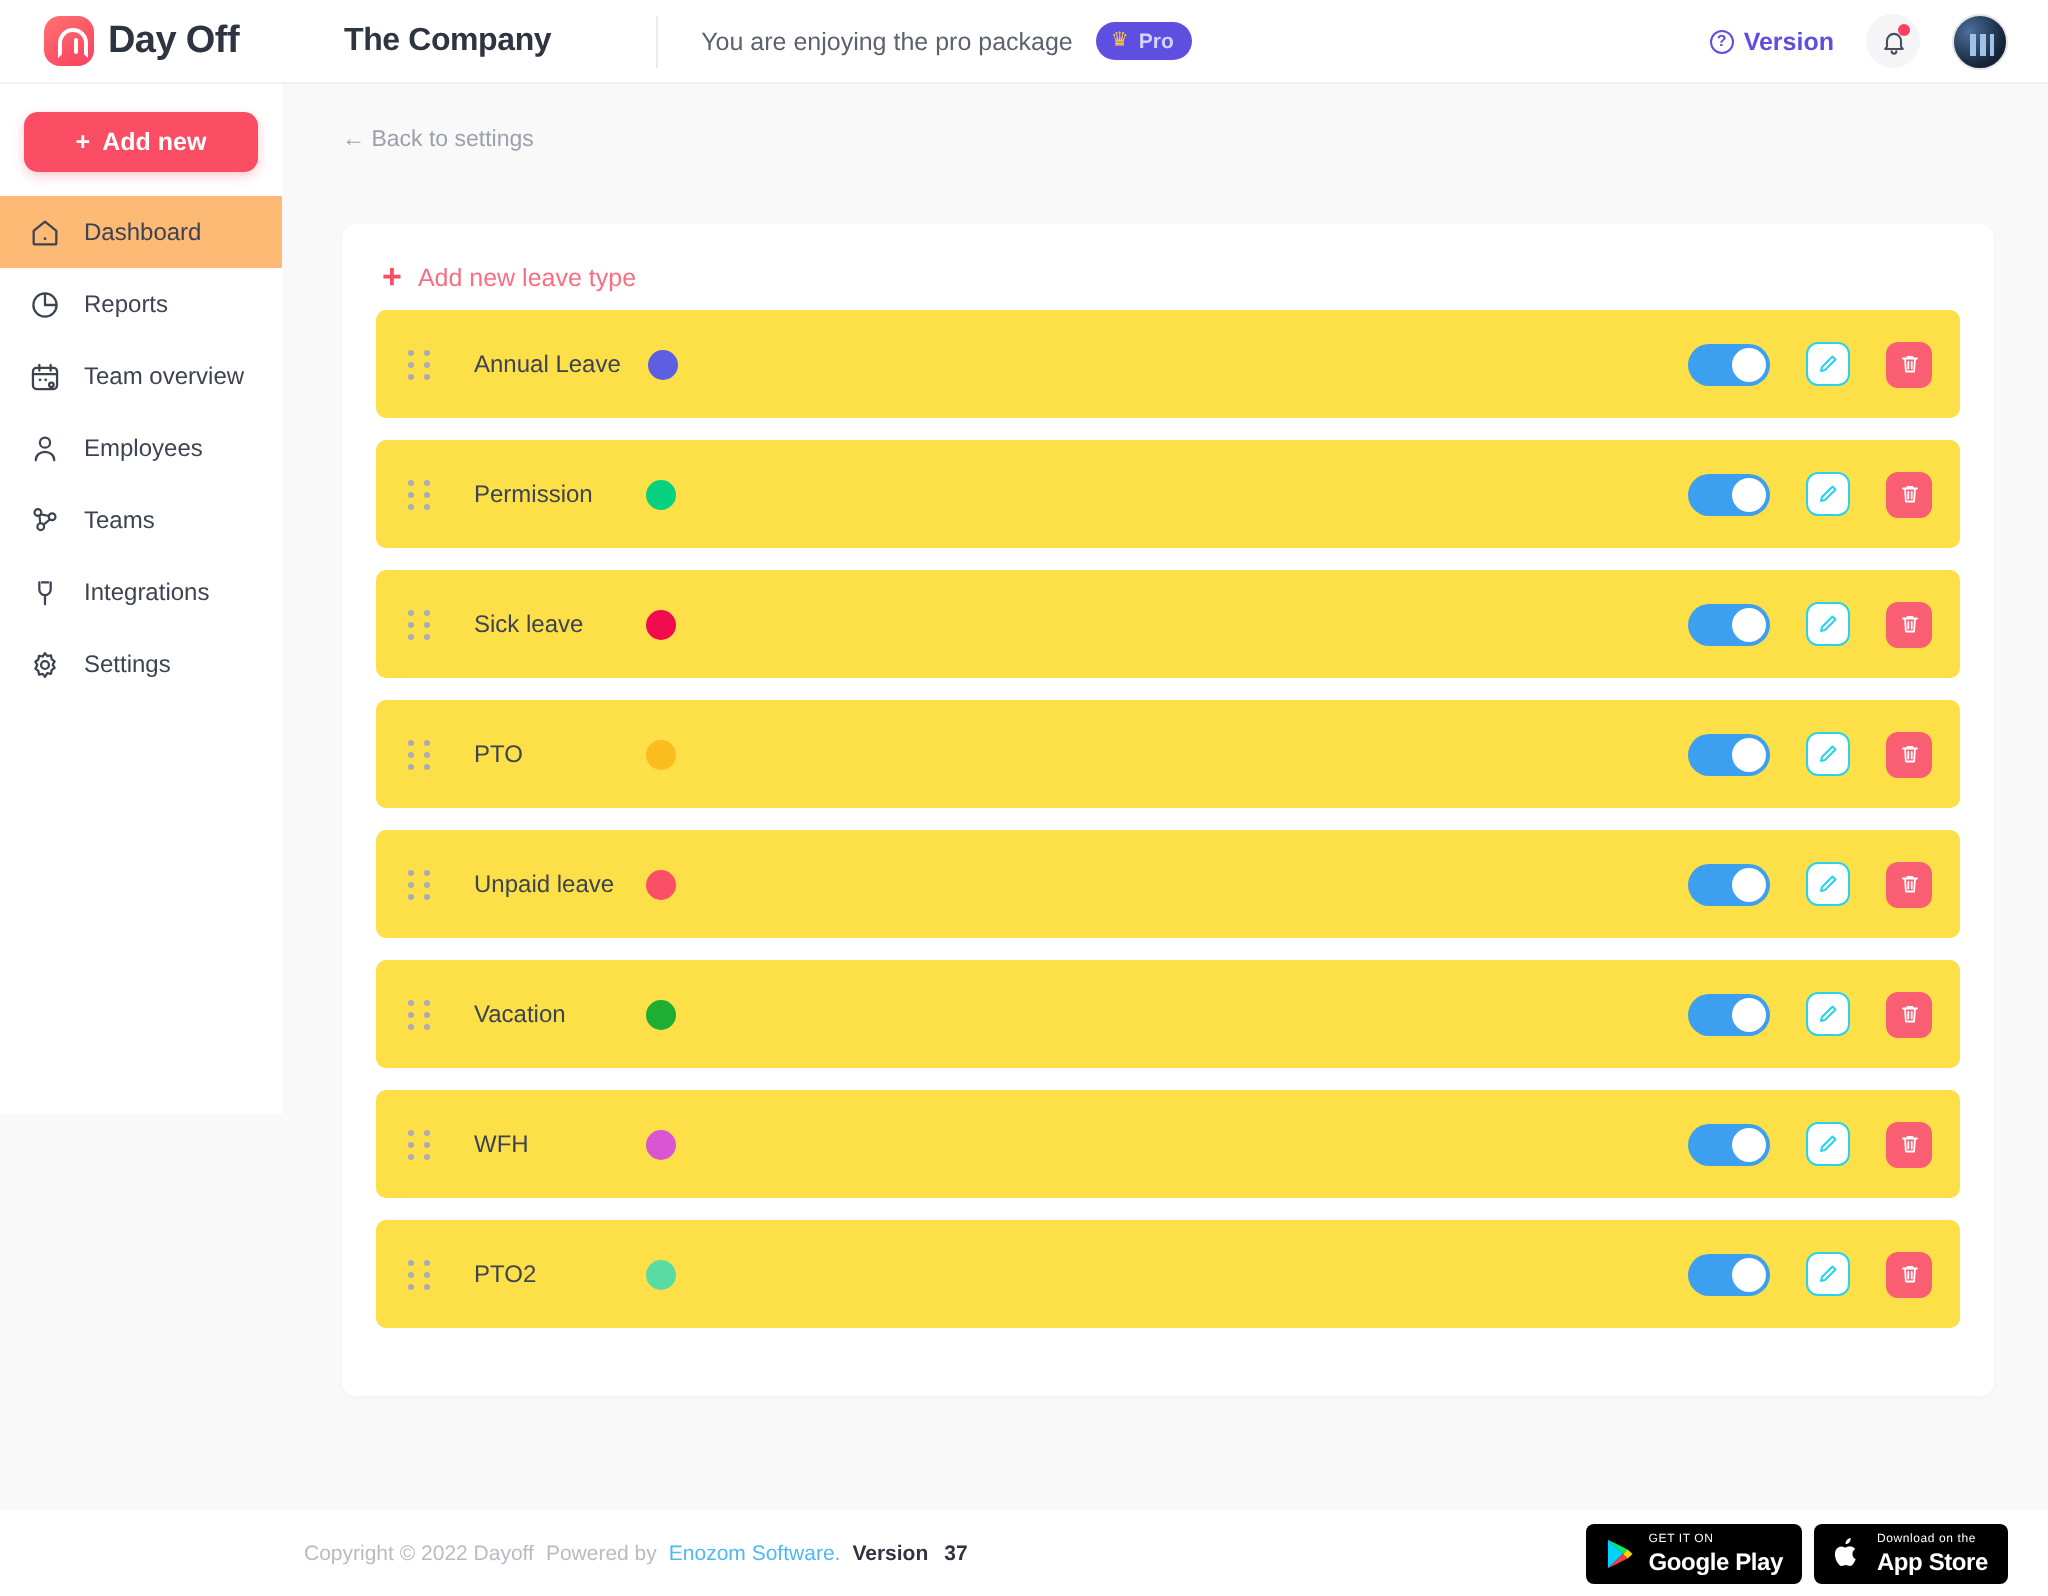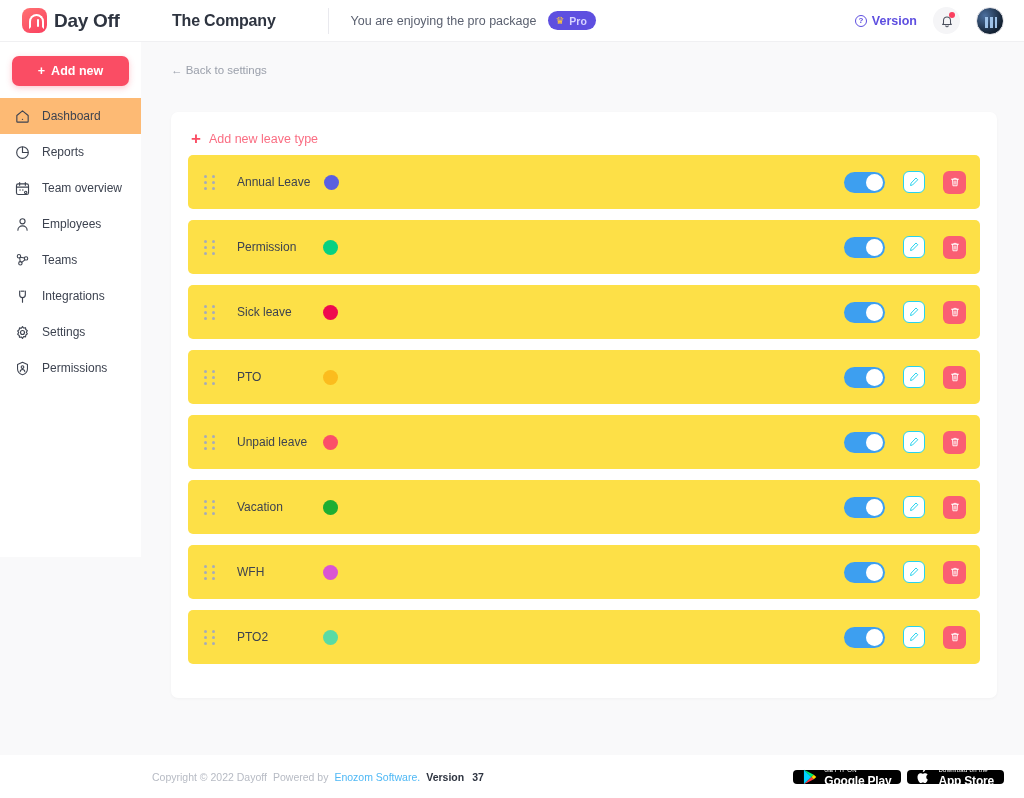--- a/index.html
+++ b/index.html
@@ -138,21 +138,21 @@
     position: absolute; left: 0; top: 755px; width: 1024px; height: 43px;
     background: #ffffff; display: flex; align-items: center;
   }
   .footer-text { display: flex; align-items: center; gap: 6px; font-size: 10.5px; padding-left: 152px; }
   .fg { color: #b7bbc4; }
   .fl { color: #4fb8f5; }
   .fv { color: #2e3440; font-weight: 700; }
   .fvn { color: #2e3440; font-weight: 700; margin-left: 2px; }
   .badges { margin-left: auto; display: flex; gap: 6px; padding-right: 20px; }
   .store {
-    height: 14px; background: #000; border-radius: 4px;
+    height: 30px; background: #000; border-radius: 4px;
     display: flex; align-items: center; gap: 6px; padding: 0 10px 0 8px; cursor: pointer;
   }
   .store .sico { width: 17px; height: 18px; flex: none; display:flex; align-items:center; justify-content:center; }
   .store .stxt { display: flex; flex-direction: column; line-height: 1; }
   .store .s1 { font-size: 6px; color: #fff; letter-spacing: 0.3px; }
   .store .s2 { font-size: 12px; color: #fff; font-weight: 700; margin-top: 2px; letter-spacing: -0.2px; }
 </style>
 </head>
 <body>
 
@@ -262,30 +262,20 @@
     <div class="nav-item">
       <span class="nav-ico">
         <svg viewBox="0 0 24 24" fill="none" stroke="currentColor" stroke-width="1.6">
             <circle cx="12" cy="12" r="2.8"></circle>
             <path d="M12 3.6l1.6 2.1 2.6-.5.5 2.6 2.1 1.6-1.4 2.3 1.4 2.3-2.1 1.6-.5 2.6-2.6-.5L12 20.4l-1.6-2.1-2.6.5-.5-2.6-2.1-1.6L6.6 12 5.2 9.7l2.1-1.6.5-2.6 2.6.5z" stroke-linejoin="round"></path>
           </svg>
       </span>
       <span>Settings</span>
     </div>
 
-    <div class="nav-item">
-      <span class="nav-ico">
-        <svg viewBox="0 0 24 24" fill="none" stroke="currentColor" stroke-width="1.5">
-            <path d="M12 3.2l7 3v6.2c0 4.3-3 7.3-7 8.4-4-1.1-7-4.1-7-8.4V6.2z" stroke-linejoin="round"></path>
-            <circle cx="12" cy="10" r="1.9"></circle>
-            <path d="M8.8 16.4c0-1.9 1.5-3 3.2-3s3.2 1.1 3.2 3" stroke-linecap="round"></path>
-          </svg>
-      </span>
-      <span>Permissions</span>
-    </div>
   </div>
 
   <div class="main">
     <div class="backlink">← Back to settings</div>
 
     <div class="card">
       <div class="add-leave">
         <span class="plus">+</span>
         <span>Add new leave type</span>
       </div>

